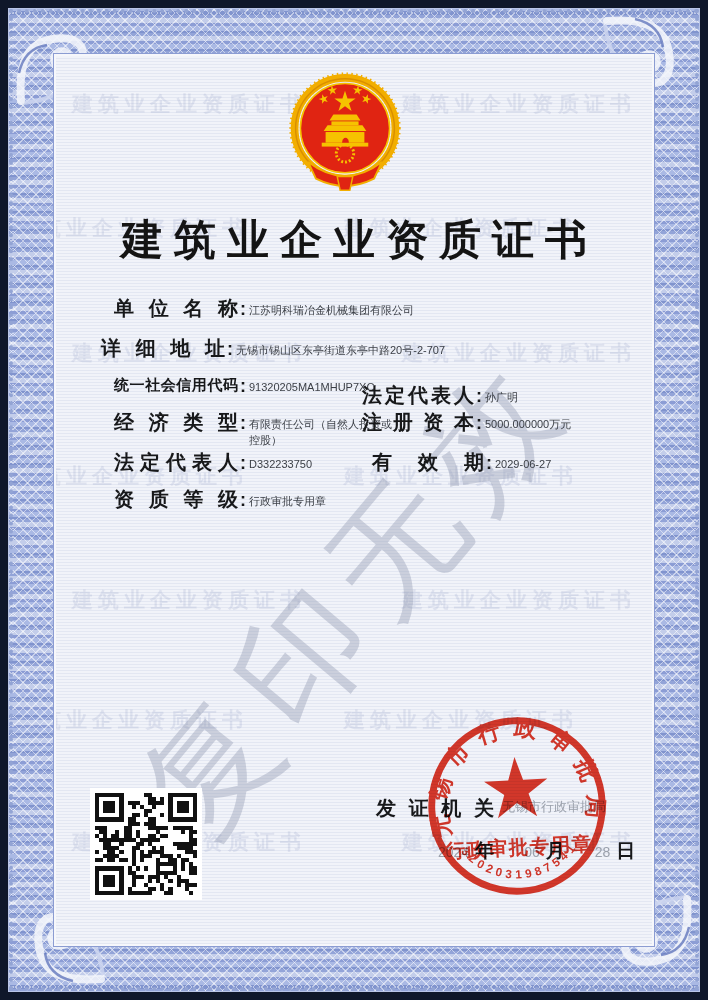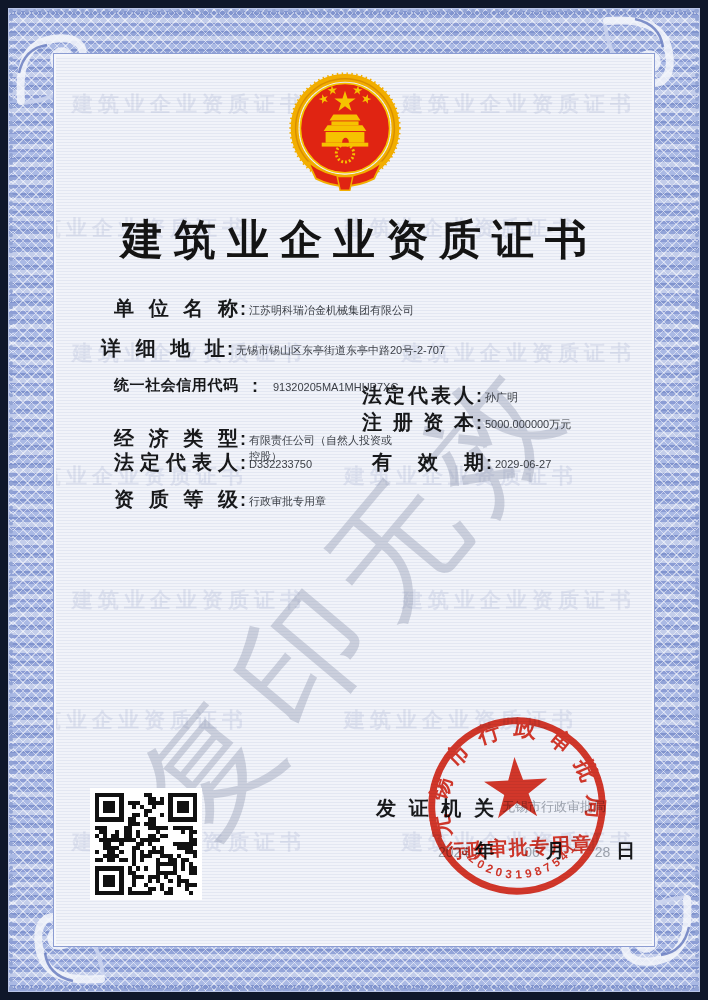--- a/index.html
+++ b/index.html
@@ -74,23 +74,23 @@
   }
   .lbl.small{font-size:15px;letter-spacing:0;line-height:24px;}
   .lbl.right{width:112px;}
   .colon{font-size:18px;font-weight:700;color:#17181a;line-height:26px;margin:0 3px 0 2px;flex:none;}
   .val{
     font-size:11px;color:#3a3e45;line-height:16px;padding-top:6px;letter-spacing:0;
   }
   .val.wrap{width:150px;}
   .r-company{left:58px;top:240px;}
   .r-address{left:45px;top:280px;}
-  .r-credit{left:58px;top:317px;gap:12px;}
+  .r-credit{left:58px;top:317px;}
   .r-legal{left:306px;top:299px;margin-top:28px;}
-  .r-econ{left:58px;top:354px;margin-top:16px;}
+  .r-econ{left:58px;top:354px;}
   .r-capital{left:306px;top:354px;}
   .r-certno{left:58px;top:394px;}
   .r-valid{left:316px;top:394px;}
   .r-level{left:58px;top:431px;}
 
   
   .qr{position:absolute;left:34px;top:732px;width:112px;height:112px;background:#fff;padding:5px;box-sizing:border-box;}
   .qr svg{display:block;width:102px;height:102px;}
 
   .issuer{position:absolute;left:320px;top:740px;display:flex;align-items:flex-start;}

